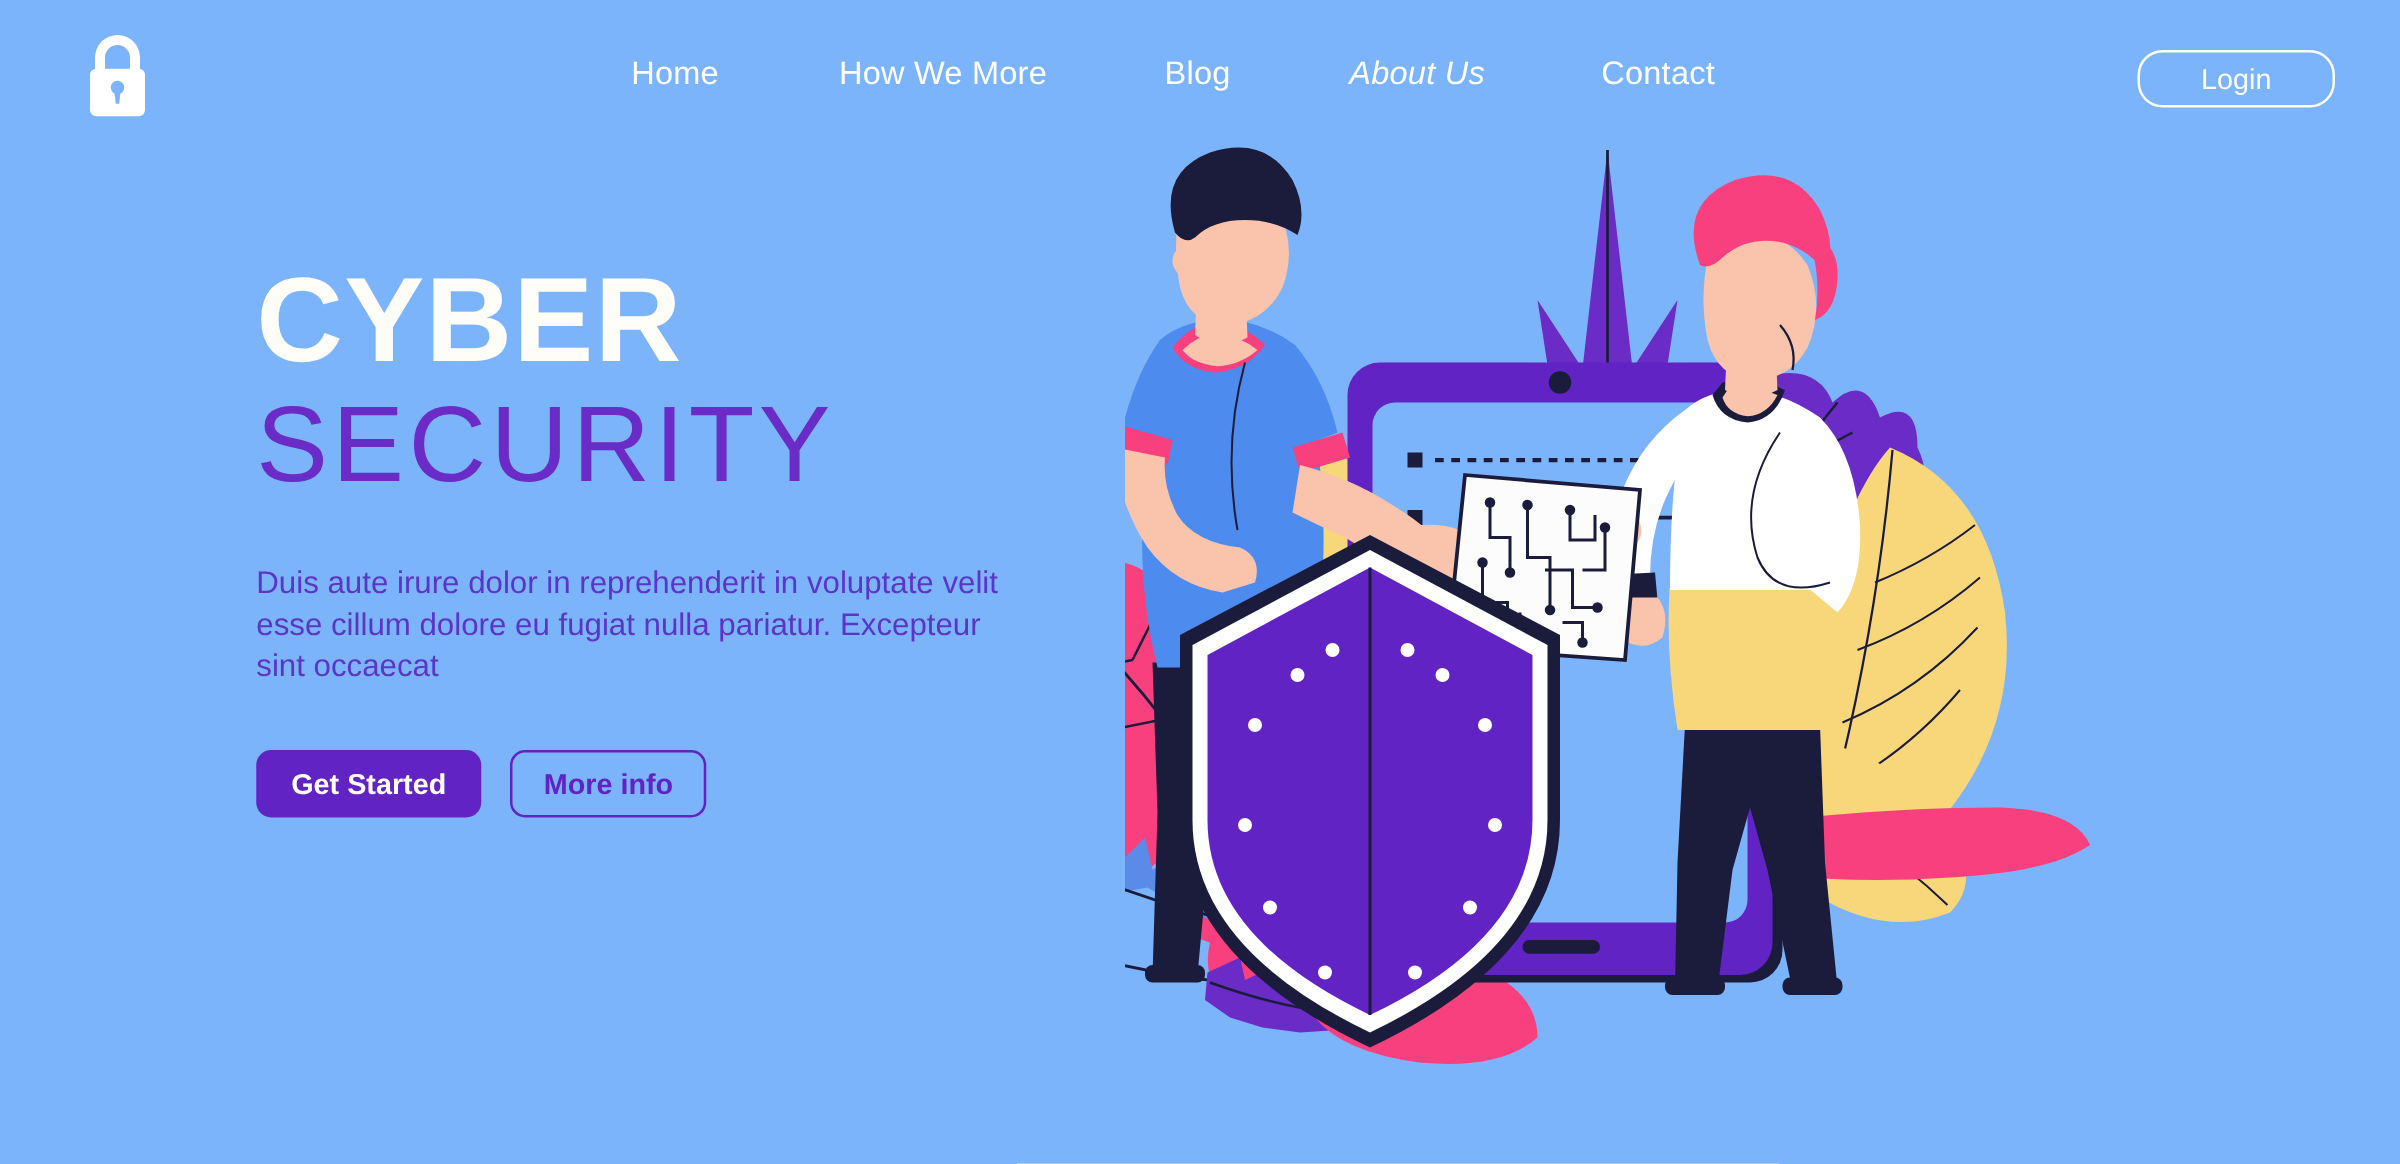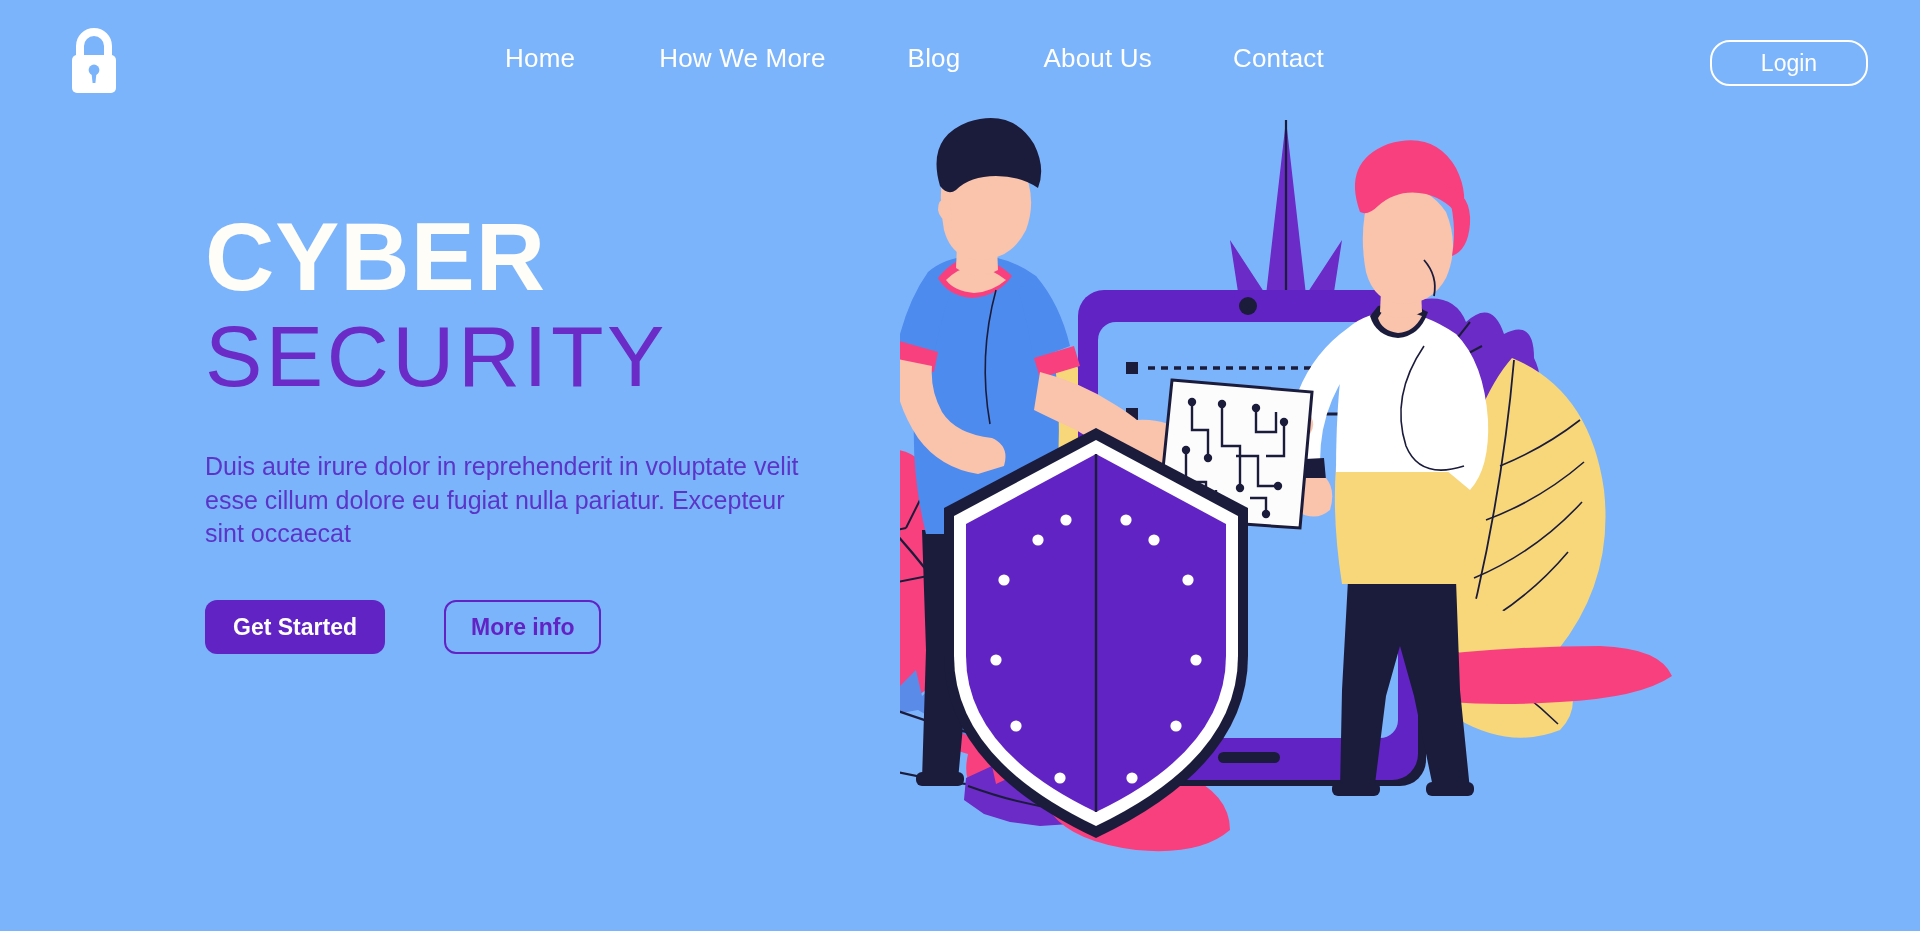--- a/index.html
+++ b/index.html
@@ -21,36 +21,36 @@
     width: 1920px; height: 116px;
     display: flex; align-items: center;
   }
   .logo {
     position: absolute; left: 62px; top: 26px;
     width: 64px; height: 70px;
   }
   .navlinks {
     position: absolute; left: 505px; top: 0;
     height: 116px;
-    display: flex; align-items: center; gap: 0px;
+    display: flex; align-items: center; gap: 12px;
   }
   .navlink {
     color: #ffffff;
     font-size: 26px;
     font-weight: 400;
     letter-spacing: 0.2px;
     text-decoration: none;
     white-space: nowrap;
     padding: 6px 0;
     cursor: pointer;
   }
   .nl-gap-1 { margin-right: 84px; }
   .nl-gap-2 { margin-right: 82px; }
   .nl-gap-3 { margin-right: 83px; }
-  .nl-gap-4 { margin-right: 81px; }
+  .nl-gap-4 { margin-right: 81px; font-style: italic; }
   .login-btn {
     position: absolute; right: 52px; top: 40px;
     width: 158px; height: 46px;
     border: 2.5px solid #ffffff;
     border-radius: 20px;
     background: transparent;
     color: #ffffff;
     font-size: 23px;
     font-family: "Liberation Sans", sans-serif;
     display: flex; align-items: center; justify-content: center;
@@ -105,21 +105,21 @@
     height: 54px;
     padding: 0 25px;
     background: transparent;
     color: #6223C4;
     border: 2.5px solid #6223C4;
     border-radius: 12px;
     font-size: 23px;
     font-weight: 700;
     font-family: "Liberation Sans", sans-serif;
     cursor: pointer;
-    display: flex; align-items: center; justify-content: center; margin-left: 36px;
+    display: flex; align-items: center; justify-content: center;
   }
 
   
   .illustration {
     position: absolute;
     left: 900px; top: 90px;
     width: 1020px; height: 780px;
   }
   .illustration svg { display: block; }
 </style>

